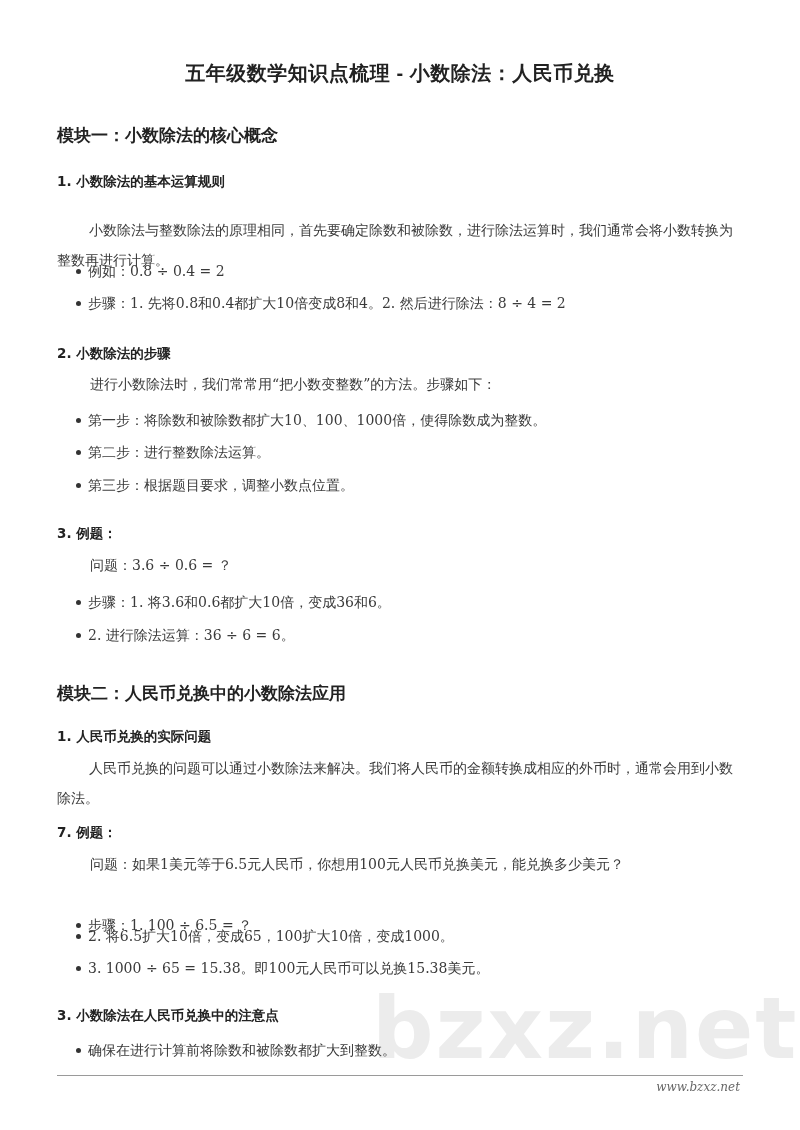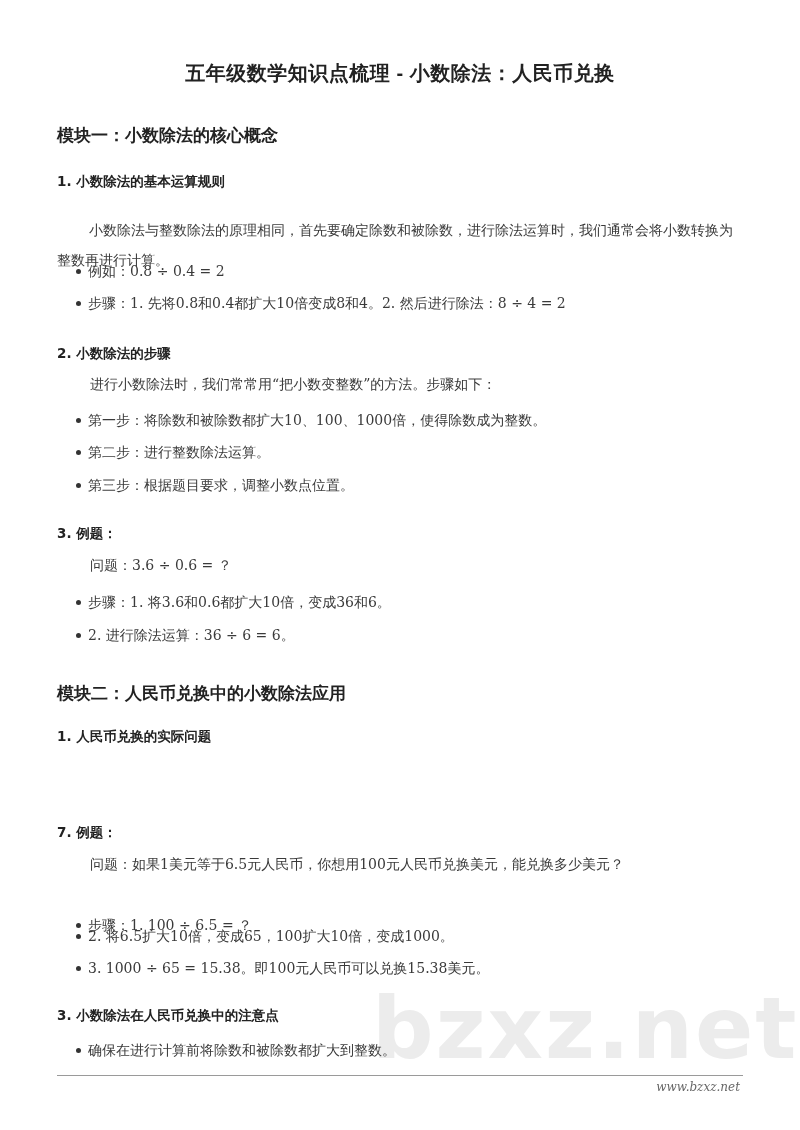--- a/index.html
+++ b/index.html
@@ -152,20 +152,21 @@
   <div class="bullet" style="top:592px;">
     <span class="dot"></span><span>步骤：1. 将3.6和0.6都扩大10倍，变成36和6。</span>
   </div>
   <div class="bullet" style="top:625px;">
     <span class="dot"></span><span>2. 进行除法运算：36 ÷ 6 = 6。</span>
   </div>
 
   <div class="module-heading" style="top:682px;">模块二：人民币兑换中的小数除法应用</div>
 
   <div class="sub-heading" style="top:728px;">1. 人民币兑换的实际问题</div>
+  <div class="para" style="top:753px;">人民币兑换的问题可以通过小数除法来解决。我们将人民币的金额转换成相应的外币时，通常会用到小数除法。</div>
 
   <div class="sub-heading" style="top:824px;">7. 例题：</div>
   <div class="para-noindent" style="top:854px;">问题：如果1美元等于6.5元人民币，你想用100元人民币兑换美元，能兑换多少美元？</div>
   <div class="bullet" style="top:891px;margin-top:24px;">
     <span class="dot"></span><span>步骤：1. 100 ÷ 6.5 = ？</span>
   </div>
   <div class="bullet" style="top:926px;">
     <span class="dot"></span><span>2. 将6.5扩大10倍，变成65，100扩大10倍，变成1000。</span>
   </div>
   <div class="bullet" style="top:958px;">

